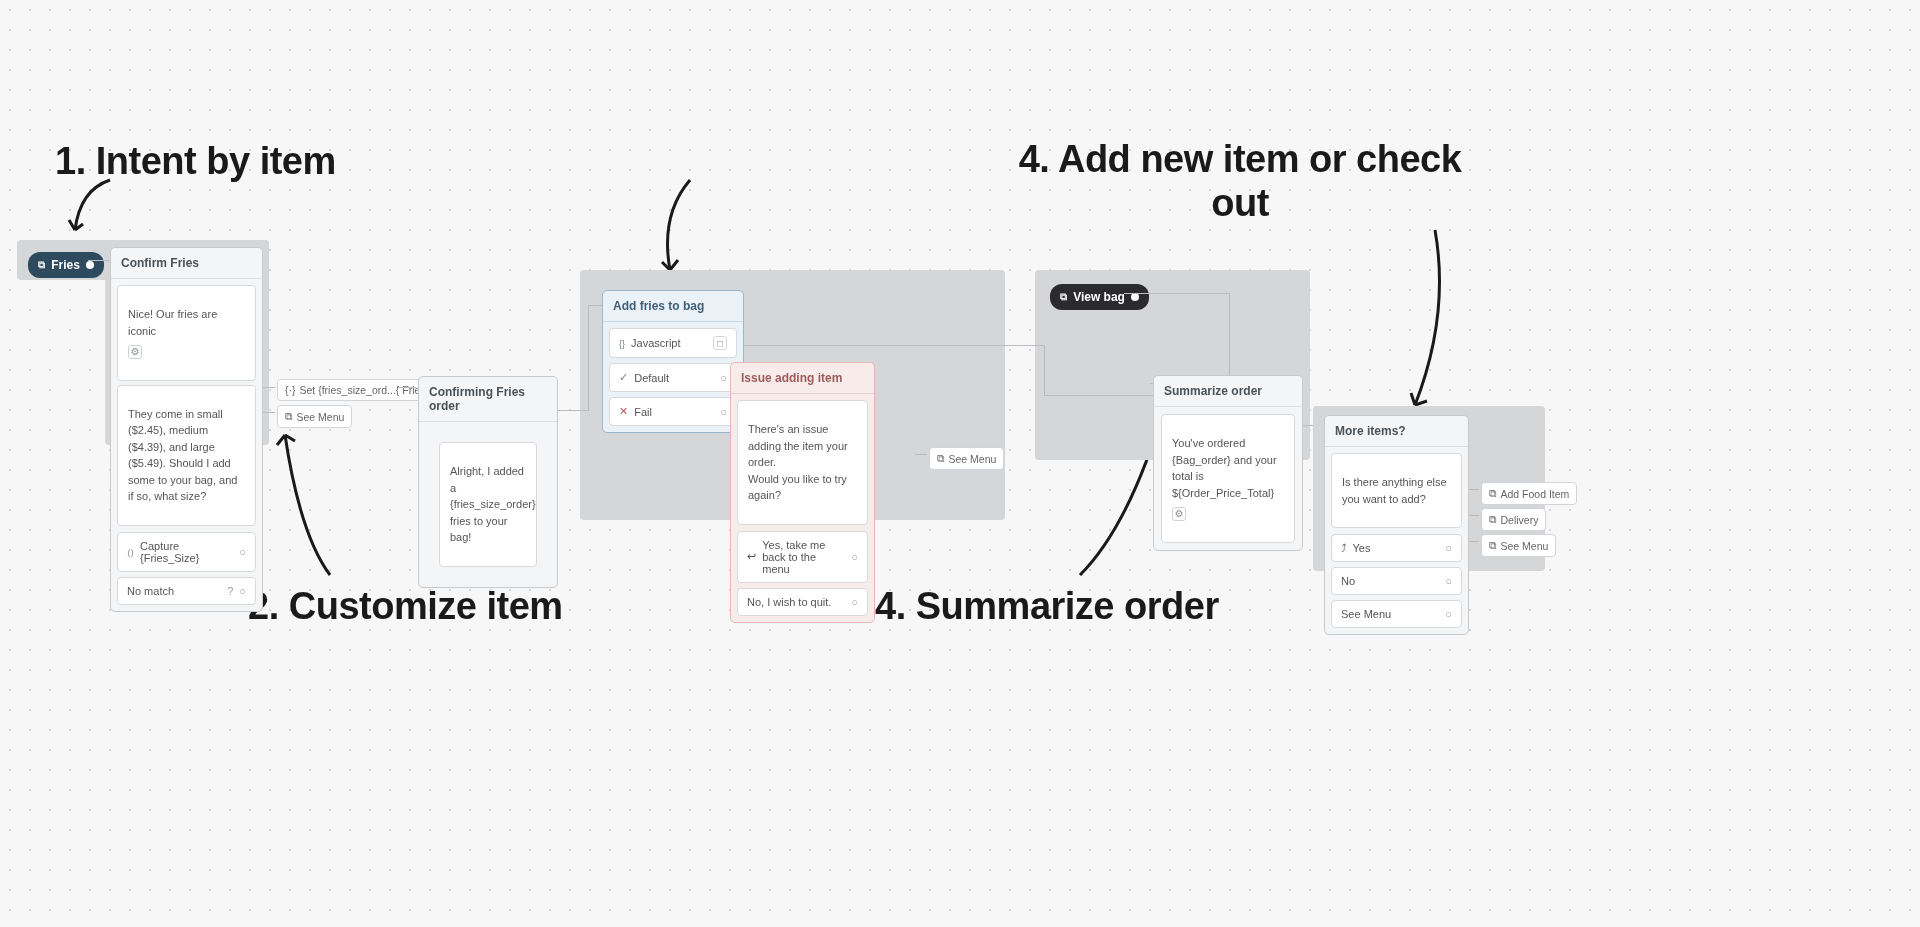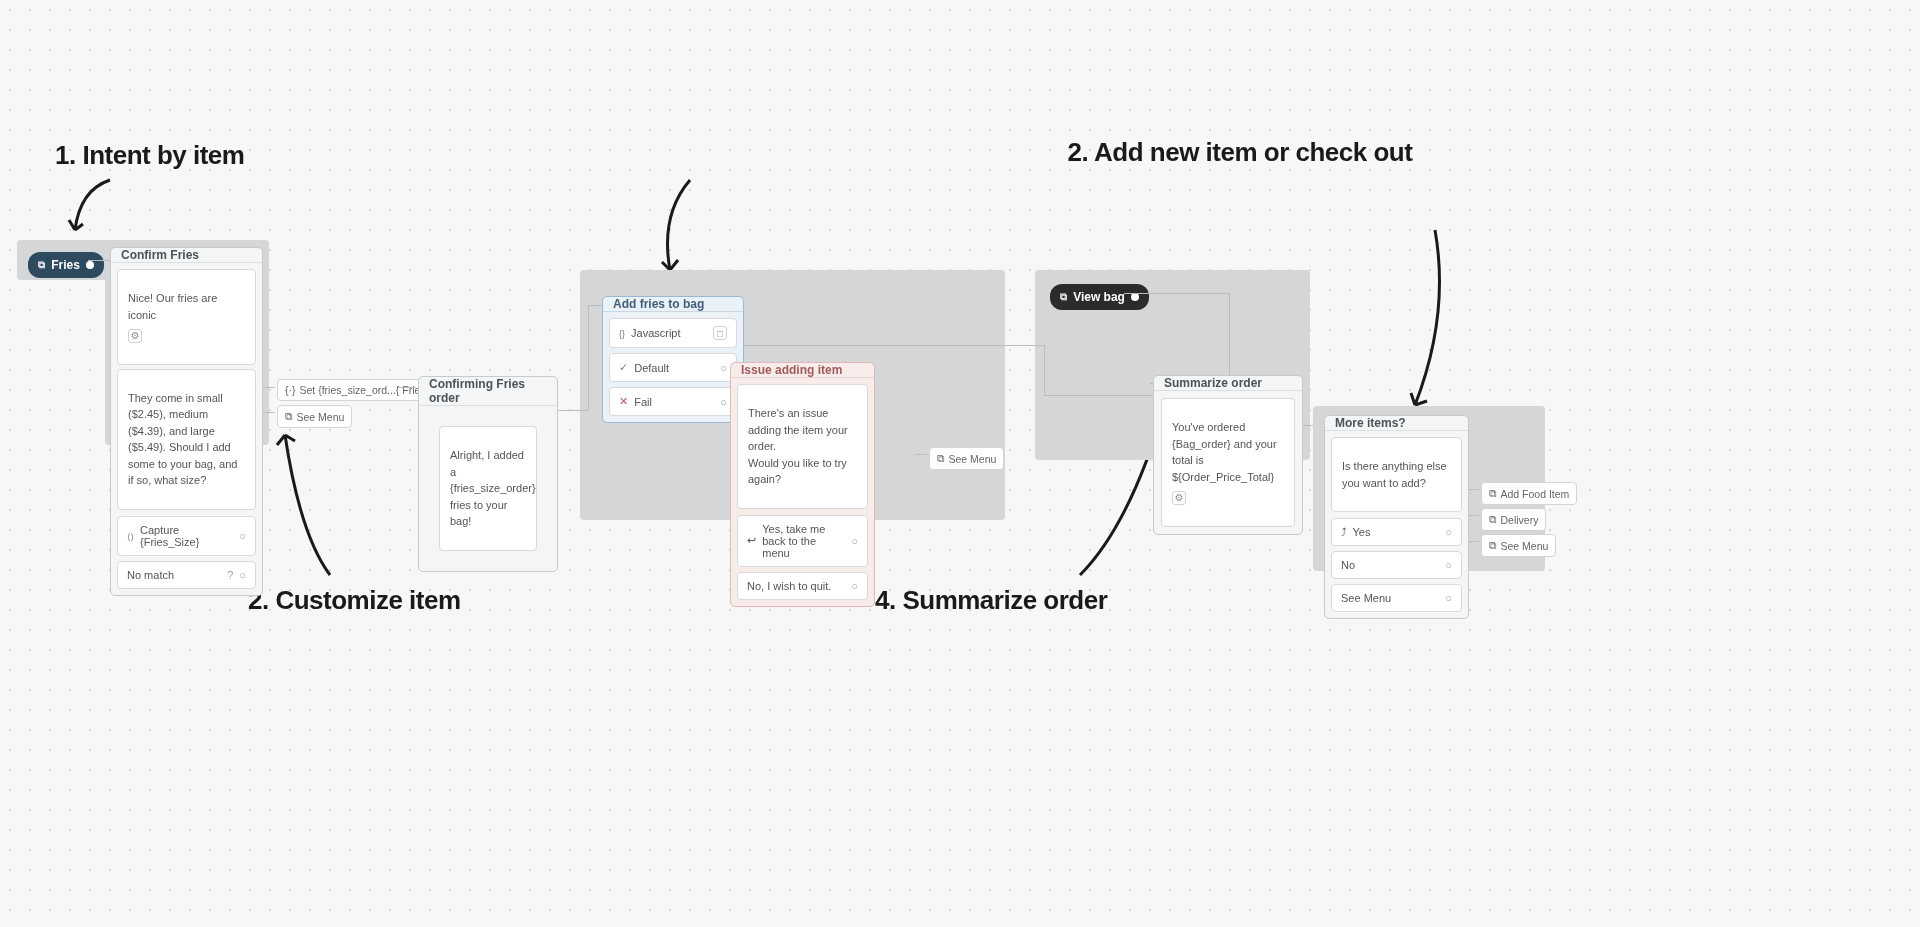--- a/index.html
+++ b/index.html
@@ -1,30 +1,30 @@
 <!DOCTYPE html>
 <html><head>
 <meta charset="utf-8">
 <style>
 *{box-sizing:border-box;margin:0;padding:0}
 body{font-family:-apple-system,BlinkMacSystemFont,'Segoe UI',sans-serif;background:#f7f7f8;width:1920px;height:927px;position:relative;overflow:hidden}
 .canvas{position:relative;width:100%;height:100%;background-image:radial-gradient(#d8d8dc 1px,transparent 1px);background-size:20px 20px}
 .annotation{position:absolute;font-weight:700;font-size:34px;color:#1a1a1a;letter-spacing:-0.5px}
-.annotation.big{font-size:26px}
+.annotation.big{font-size:38px}
 .annotation.right{text-align:center}
 
 .group{position:absolute;background:#d5d6d8;border-radius:4px}
 
 .pill{display:inline-flex;align-items:center;background:#2d4a5f;color:#fff;font-size:12px;font-weight:600;padding:6px 10px;border-radius:12px;gap:6px}
 .pill .linkic{font-size:10px;opacity:.9}
 .pill .dot{width:8px;height:8px;border-radius:50%;background:#fff;display:inline-block}
 .pill.dark{background:#2b2b2e}
 
 .card{position:absolute;background:#f4f5f6;border:1px solid #c7cacd;border-radius:5px;font-size:12px;color:#3b3f44}
-.card-hdr{padding:0 10px;font-weight:600;color:#4b5358;border-bottom:1px solid #dcdee0}
+.card-hdr{padding:8px 10px;font-weight:600;color:#4b5358;border-bottom:1px solid #dcdee0}
 .card-body{padding:10px}
 .sub-box{background:#fff;border:1px solid #d7d9dc;border-radius:4px;padding:20px 10px;margin-bottom:6px;font-size:11px;line-height:1.5;color:#555}
 .row{display:flex;align-items:center;justify-content:space-between;background:#fff;border:1px solid #d7d9dc;border-radius:4px;padding:7px 9px;margin-bottom:5px;font-size:11px;color:#555}
 .row .lead{display:flex;align-items:center;gap:6px}
 .row .icons{display:flex;gap:6px;align-items:center;color:#9aa0a6;font-size:11px}
 .tiny-ic{width:14px;height:14px;display:inline-flex;align-items:center;justify-content:center;font-size:10px;color:#8a8f94;border:1px solid #d0d3d6;border-radius:3px}
 
 .card-blue{border-color:#9ab8d1;background:#eaf1f7}
 .card-blue .card-hdr{color:#415f78;border-color:#c6d8e6}
 .card-red{border-color:#e4b8b8;background:#f8eceb}
@@ -43,21 +43,21 @@
 
 svg.arrow{position:absolute;pointer-events:none}
 </style>
 </head>
 <body>
 <div class="canvas">
 
 <div class="annotation big" style="left:55px;top:140px">1. Intent by item</div>
 <div class="annotation big" style="left:248px;top:585px">2. Customize item</div>
 <div class="annotation big" style="left:875px;top:585px">4. Summarize order</div>
-<div class="annotation big right" style="left:1000px;top:138px;width:480px;line-height:1.15">2. Add new item or check out</div>
+<div class="annotation big right" style="left:1000px;top:138px;width:480px;line-height:1.15">4. Add new item or check out</div>
 
 <svg class="arrow" style="left:60px;top:175px;width:80px;height:80px" viewBox="0 0 80 80">
       <path d="M50 5 Q20 15 15 55" stroke="#1a1a1a" stroke-width="3" fill="none"></path>
       <path d="M15 55 l-6 -10 M15 55 l8 -6" stroke="#1a1a1a" stroke-width="3" fill="none"></path>
     </svg>
 <svg class="arrow" style="left:260px;top:425px;width:100px;height:160px" viewBox="0 0 100 160">
       <path d="M70 150 Q40 110 25 10" stroke="#1a1a1a" stroke-width="3" fill="none"></path>
       <path d="M25 10 l-8 10 M25 10 l10 6" stroke="#1a1a1a" stroke-width="3" fill="none"></path>
     </svg>
 <svg class="arrow" style="left:640px;top:175px;width:80px;height:110px" viewBox="0 0 80 110">
@@ -120,21 +120,21 @@
     <div class="sub-box" style="margin:12px">Alright, I added a {fries_size_order} fries to your bag!</div>
   </div>
 </div>
 
 <div class="group" style="left:580px;top:270px;width:425px;height:250px"></div>
 
 <div class="conn" style="left:558px;top:410px;width:30px"></div>
 <div class="conn-v" style="left:588px;top:305px;height:106px"></div>
 <div class="conn" style="left:588px;top:305px;width:14px"></div>
 
-<div class="card card-blue" style="left:602px;top:296px;width:142px">
+<div class="card card-blue" style="left:602px;top:290px;width:142px">
   <div class="card-hdr">Add fries to bag</div>
   <div class="card-body" style="padding:6px">
     <div class="row">
       <span class="lead">
             <span class="ic-js"></span>
             <span>Javascript</span>
           </span>
       <span class="icons">
             <span class="tiny-ic">□</span>
           </span>

